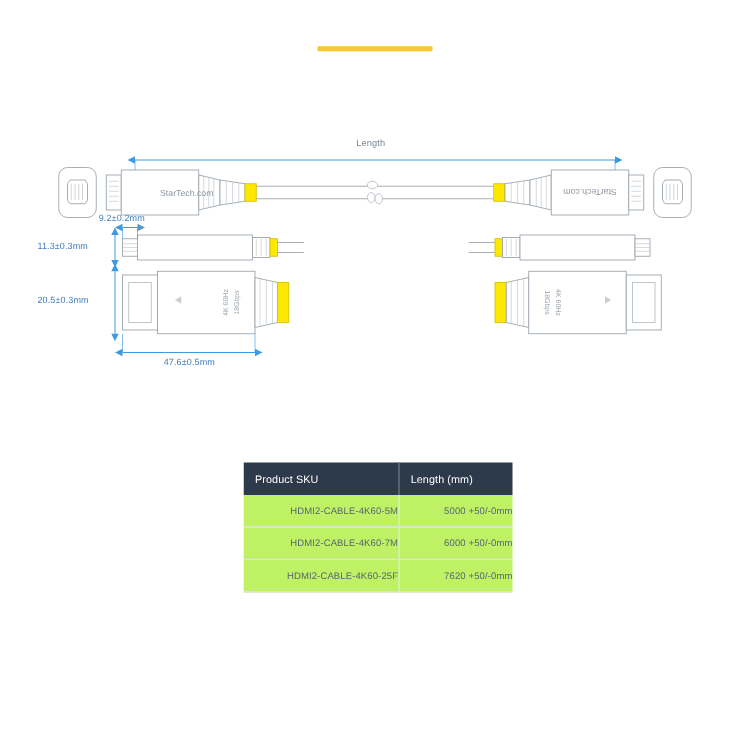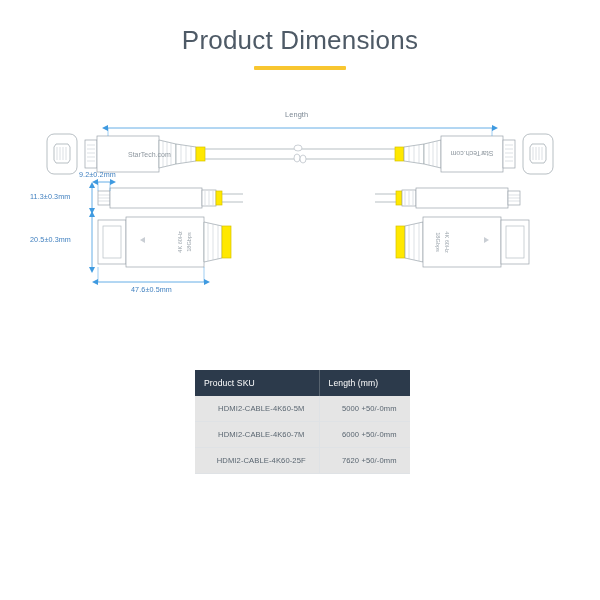--- a/index.html
+++ b/index.html
@@ -80,41 +80,40 @@
     text-align: left;
     padding: 8px 0 8px 9px;
     border-right: 1px solid #57636f;
     letter-spacing: 0.1px;
     margin-left: 24px;
   }
   table.sku-table th:last-child {
     border-right: none;
   }
   table.sku-table td {
-    background: #e5e5e5;
+    background: #bef264;
     color: #596570;
     font-size: 7.6px;
     font-weight: 400;
-    text-align: center;
+    text-align: right;
     padding: 8px 0 8px 9px;
     border-right: 1px solid #dfe2e5;
     border-bottom: 1px solid #dfe2e5;
     letter-spacing: 0.1px;
   }
   table.sku-table td:last-child {
     border-right: none;
   }
   table.sku-table col.c1 { width: 124px; }
   table.sku-table col.c2 { width: 91px; }
 </style>
 </head>
 <body>
 
 <div class="title-block">
-  <div class="page-title">Product Dimensions</div>
   <div class="title-rule"></div>
 </div>
 
 <div class="drawing">
 
   <svg width="600" height="230" viewBox="0 0 600 230">
 
     <defs>
       <marker id="arrL" markerWidth="7" markerHeight="7" refX="6" refY="3" orient="auto" markerUnits="userSpaceOnUse">
         <path d="M6,0 L0,3 L6,6 z" fill="#3f9ae0"></path>

